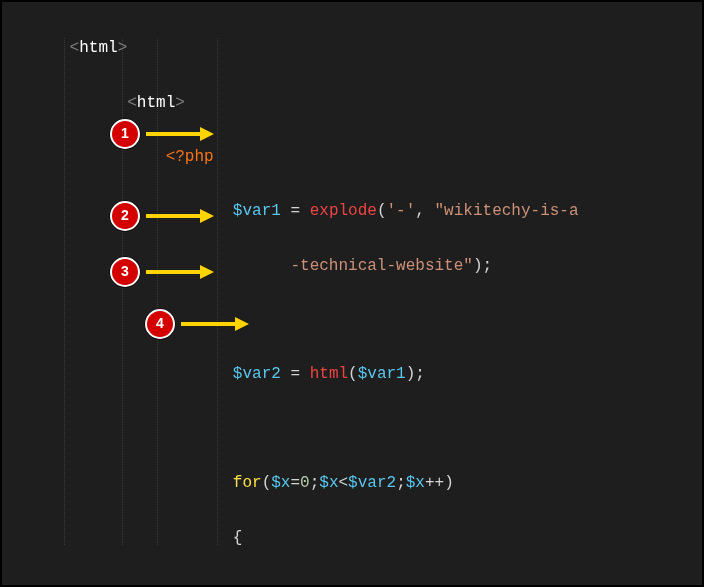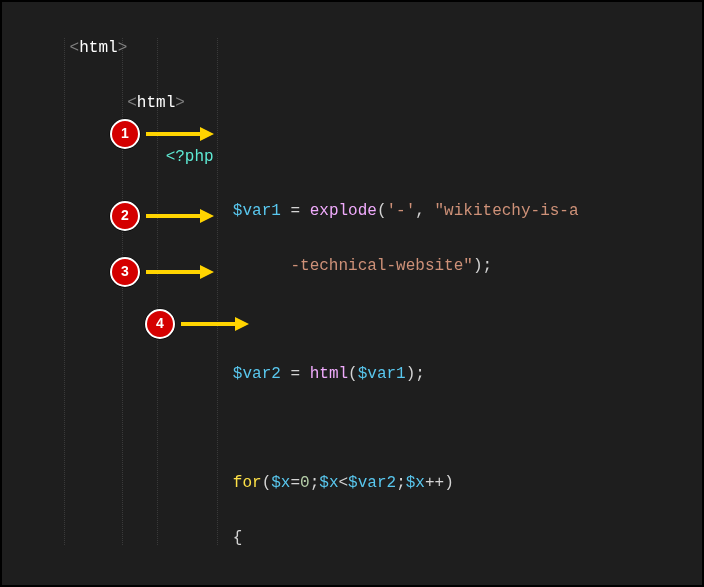--- a/index.html
+++ b/index.html
@@ -43,24 +43,24 @@
     position: absolute;
     top: 36px;
     bottom: 40px;
     left: 0;
     right: 0;
     pointer-events: none;
   }
   .tag-angle { color: #808080; }
   .doctype  { color: #808080; }
   .tag-name { color: #ffffff; }
-  .php-open { color: #5eead4; }
+  .php-open { color: #f97316; }
   .var      { color: #59c7ee; margin-top: 46px; }
   .op       { color: #d4d4d4; }
-  .func     { color: #f0abfc; }
+  .func     { color: #ef4444; }
   .kw       { color: #fde047; }
   .str      { color: #ce9178; }
   .num      { color: #b5cea8; }
   .punct    { color: #d4d4d4; }
 
   .annot {
     position: absolute;
     left: 108px;
     height: 26px;
     display: flex;

